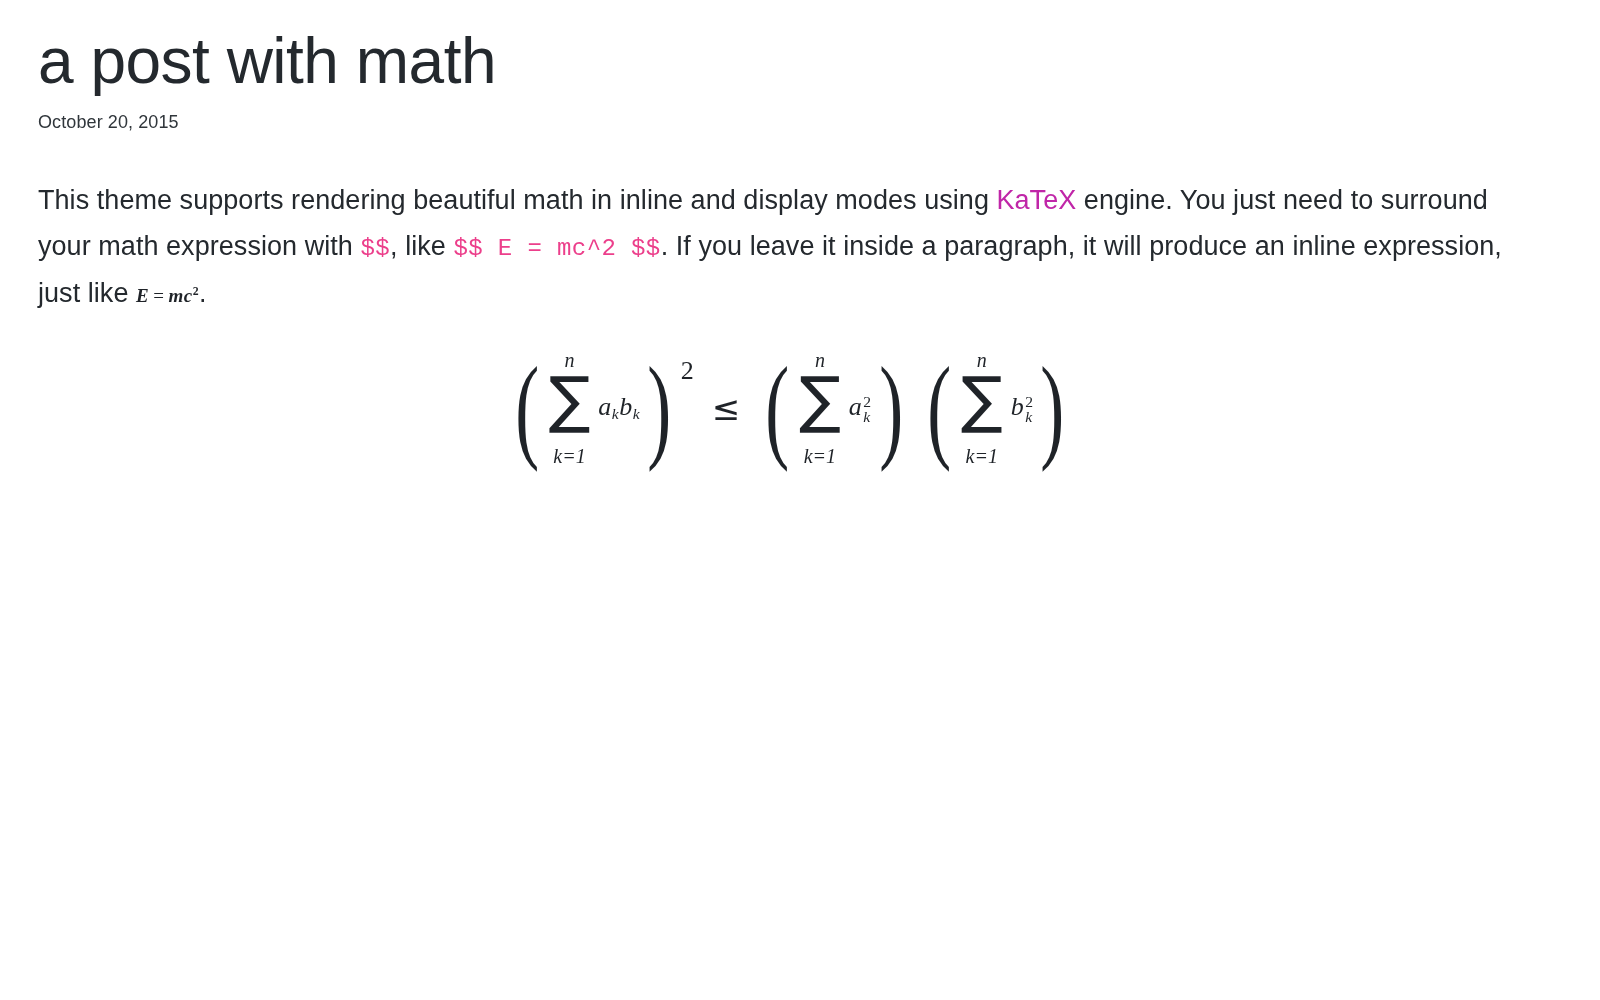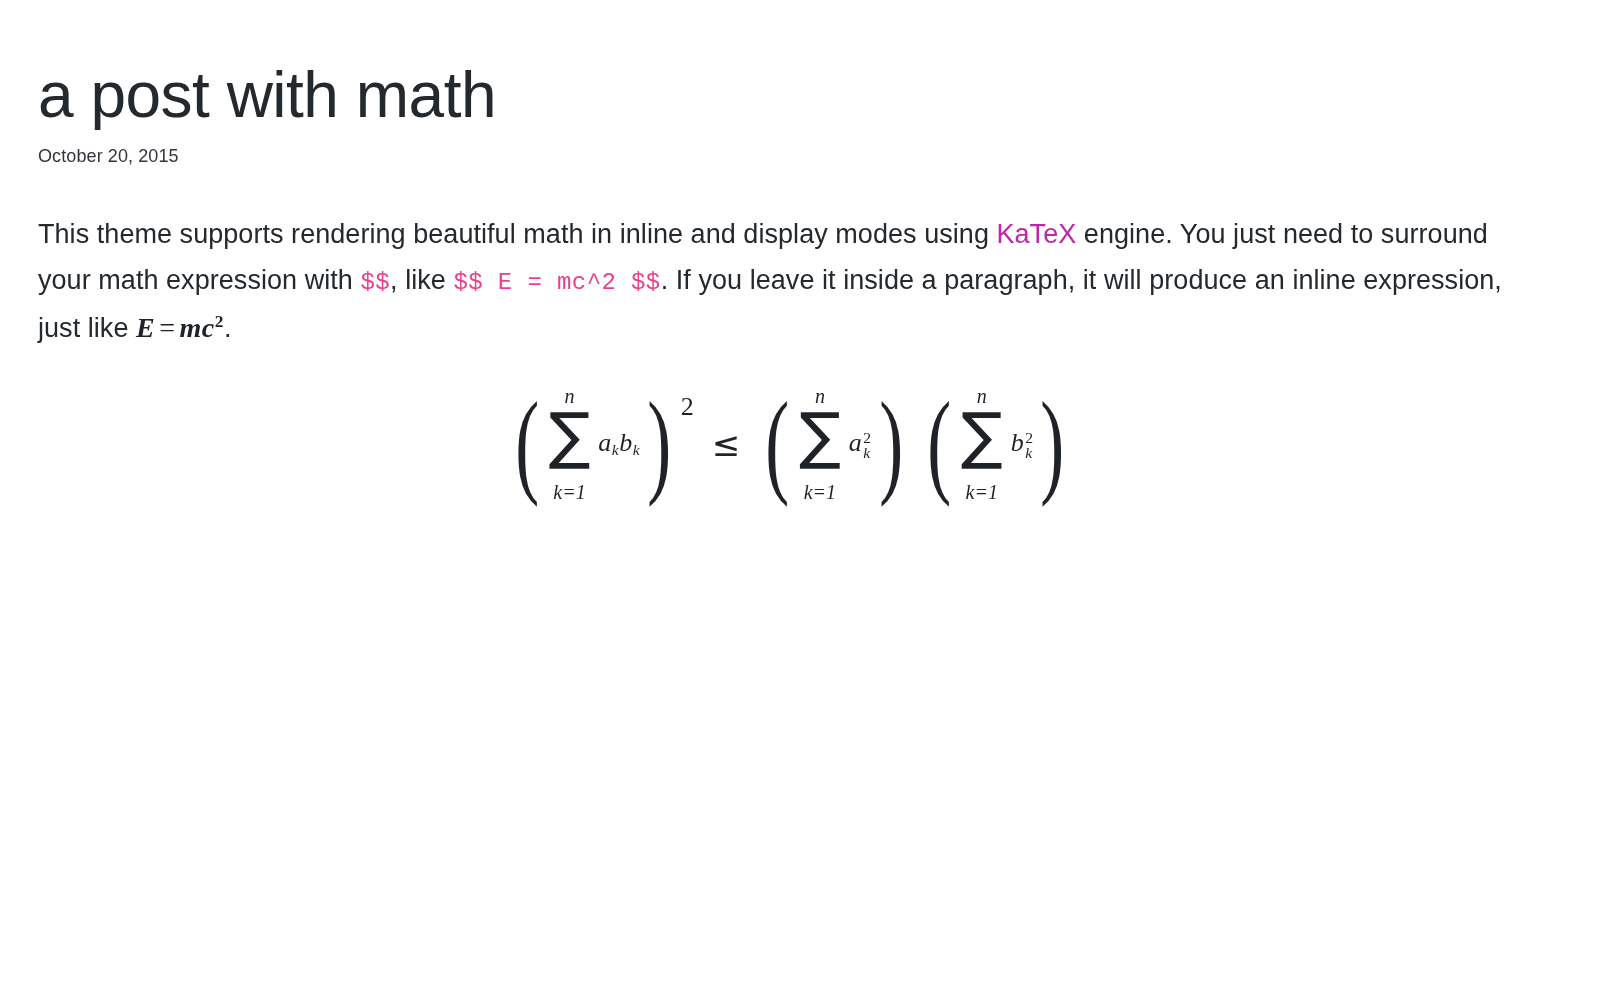--- a/index.html
+++ b/index.html
@@ -11,21 +11,21 @@
     width: 1600px;
     height: 1000px;
     overflow: hidden;
     font-family: "Liberation Sans", sans-serif;
     color: #252a2e;
   }
   .page {
     width: 1600px;
     height: 1000px;
     box-sizing: border-box;
-    padding: 60px 38px 0 38px;
+    padding: 26px 38px 0 38px;
     position: relative;
   }
   .post-title {
     font-size: 64px;
     font-weight: 300;
     line-height: 1.12;
     letter-spacing: -0.5px;
     color: #24292e;
     margin: 0 0 14px 0;
     font-family: "Liberation Sans", sans-serif;
@@ -58,21 +58,21 @@
     font-size: 24px;
     letter-spacing: 0.4px;
     white-space: pre;
   }
   
   .math-inline, .math-display {
     font-family: "Liberation Serif", "DejaVu Serif", serif;
     color: #1f2328;
   }
   .math-inline {
-    font-size: 28px;
+    font-size: 19px;
     font-style: italic;
     font-weight: 700;
     white-space: nowrap;
     letter-spacing: 0.5px;
   }
   .math-inline .op {
     font-style: normal;
     font-weight: 500;
     margin: 0 4px;
   }

